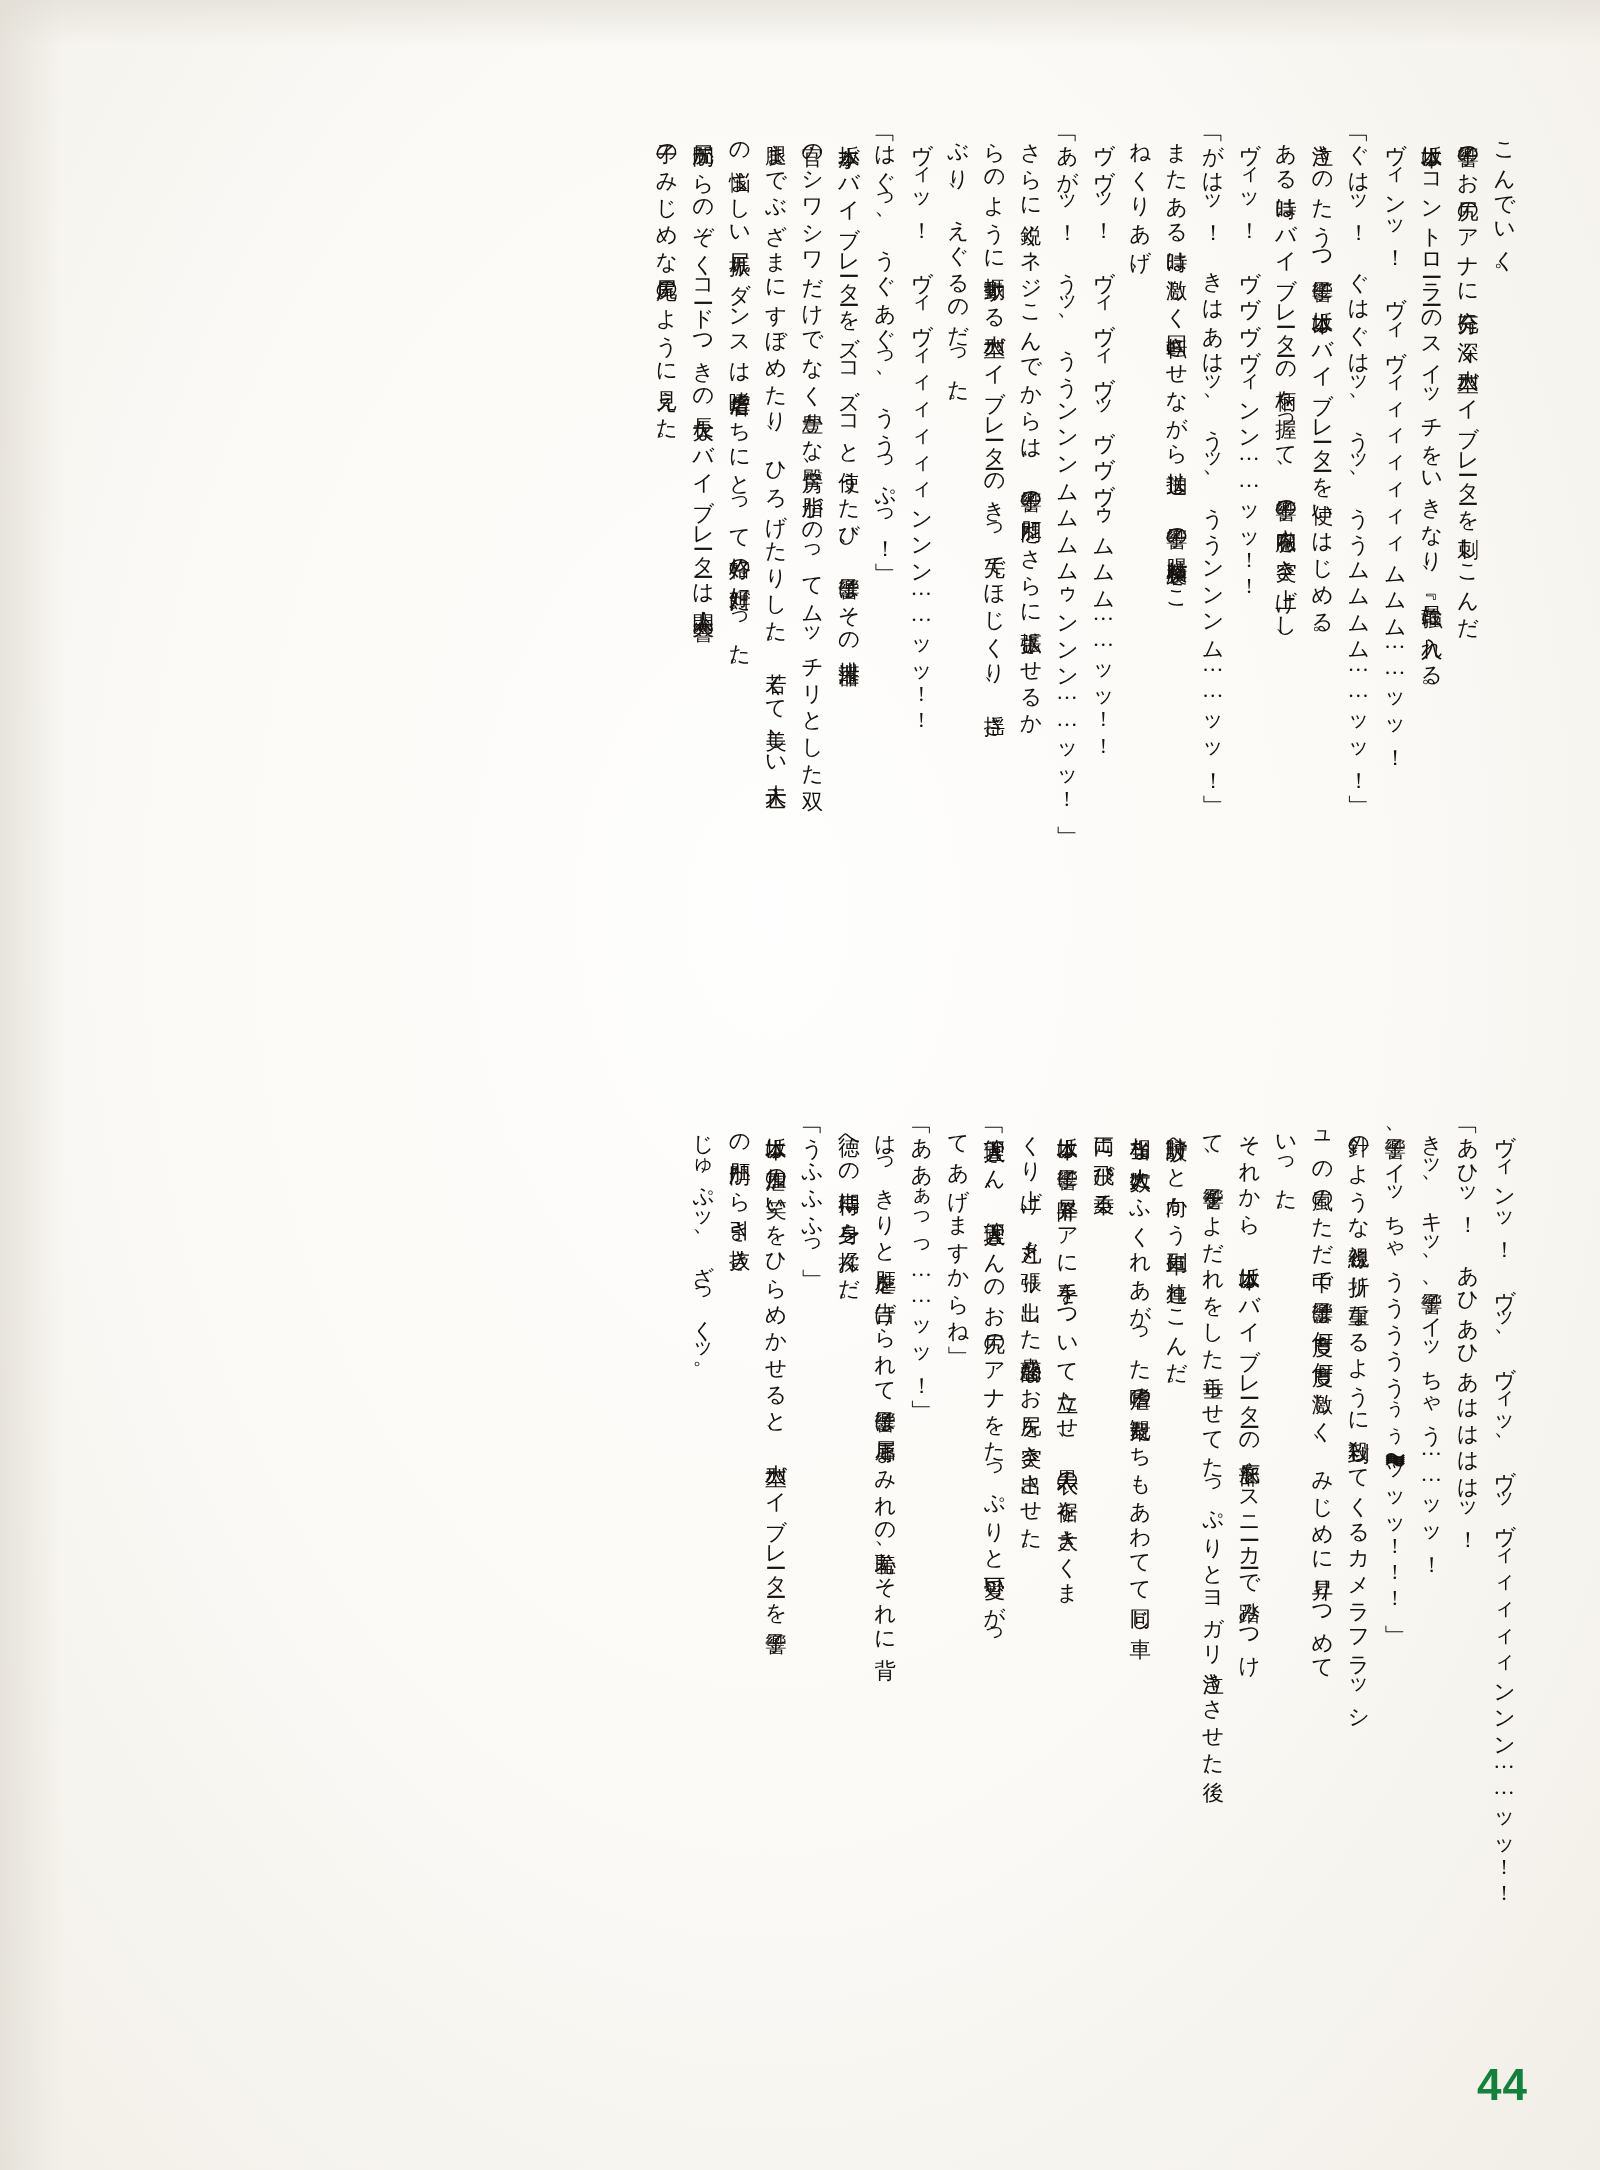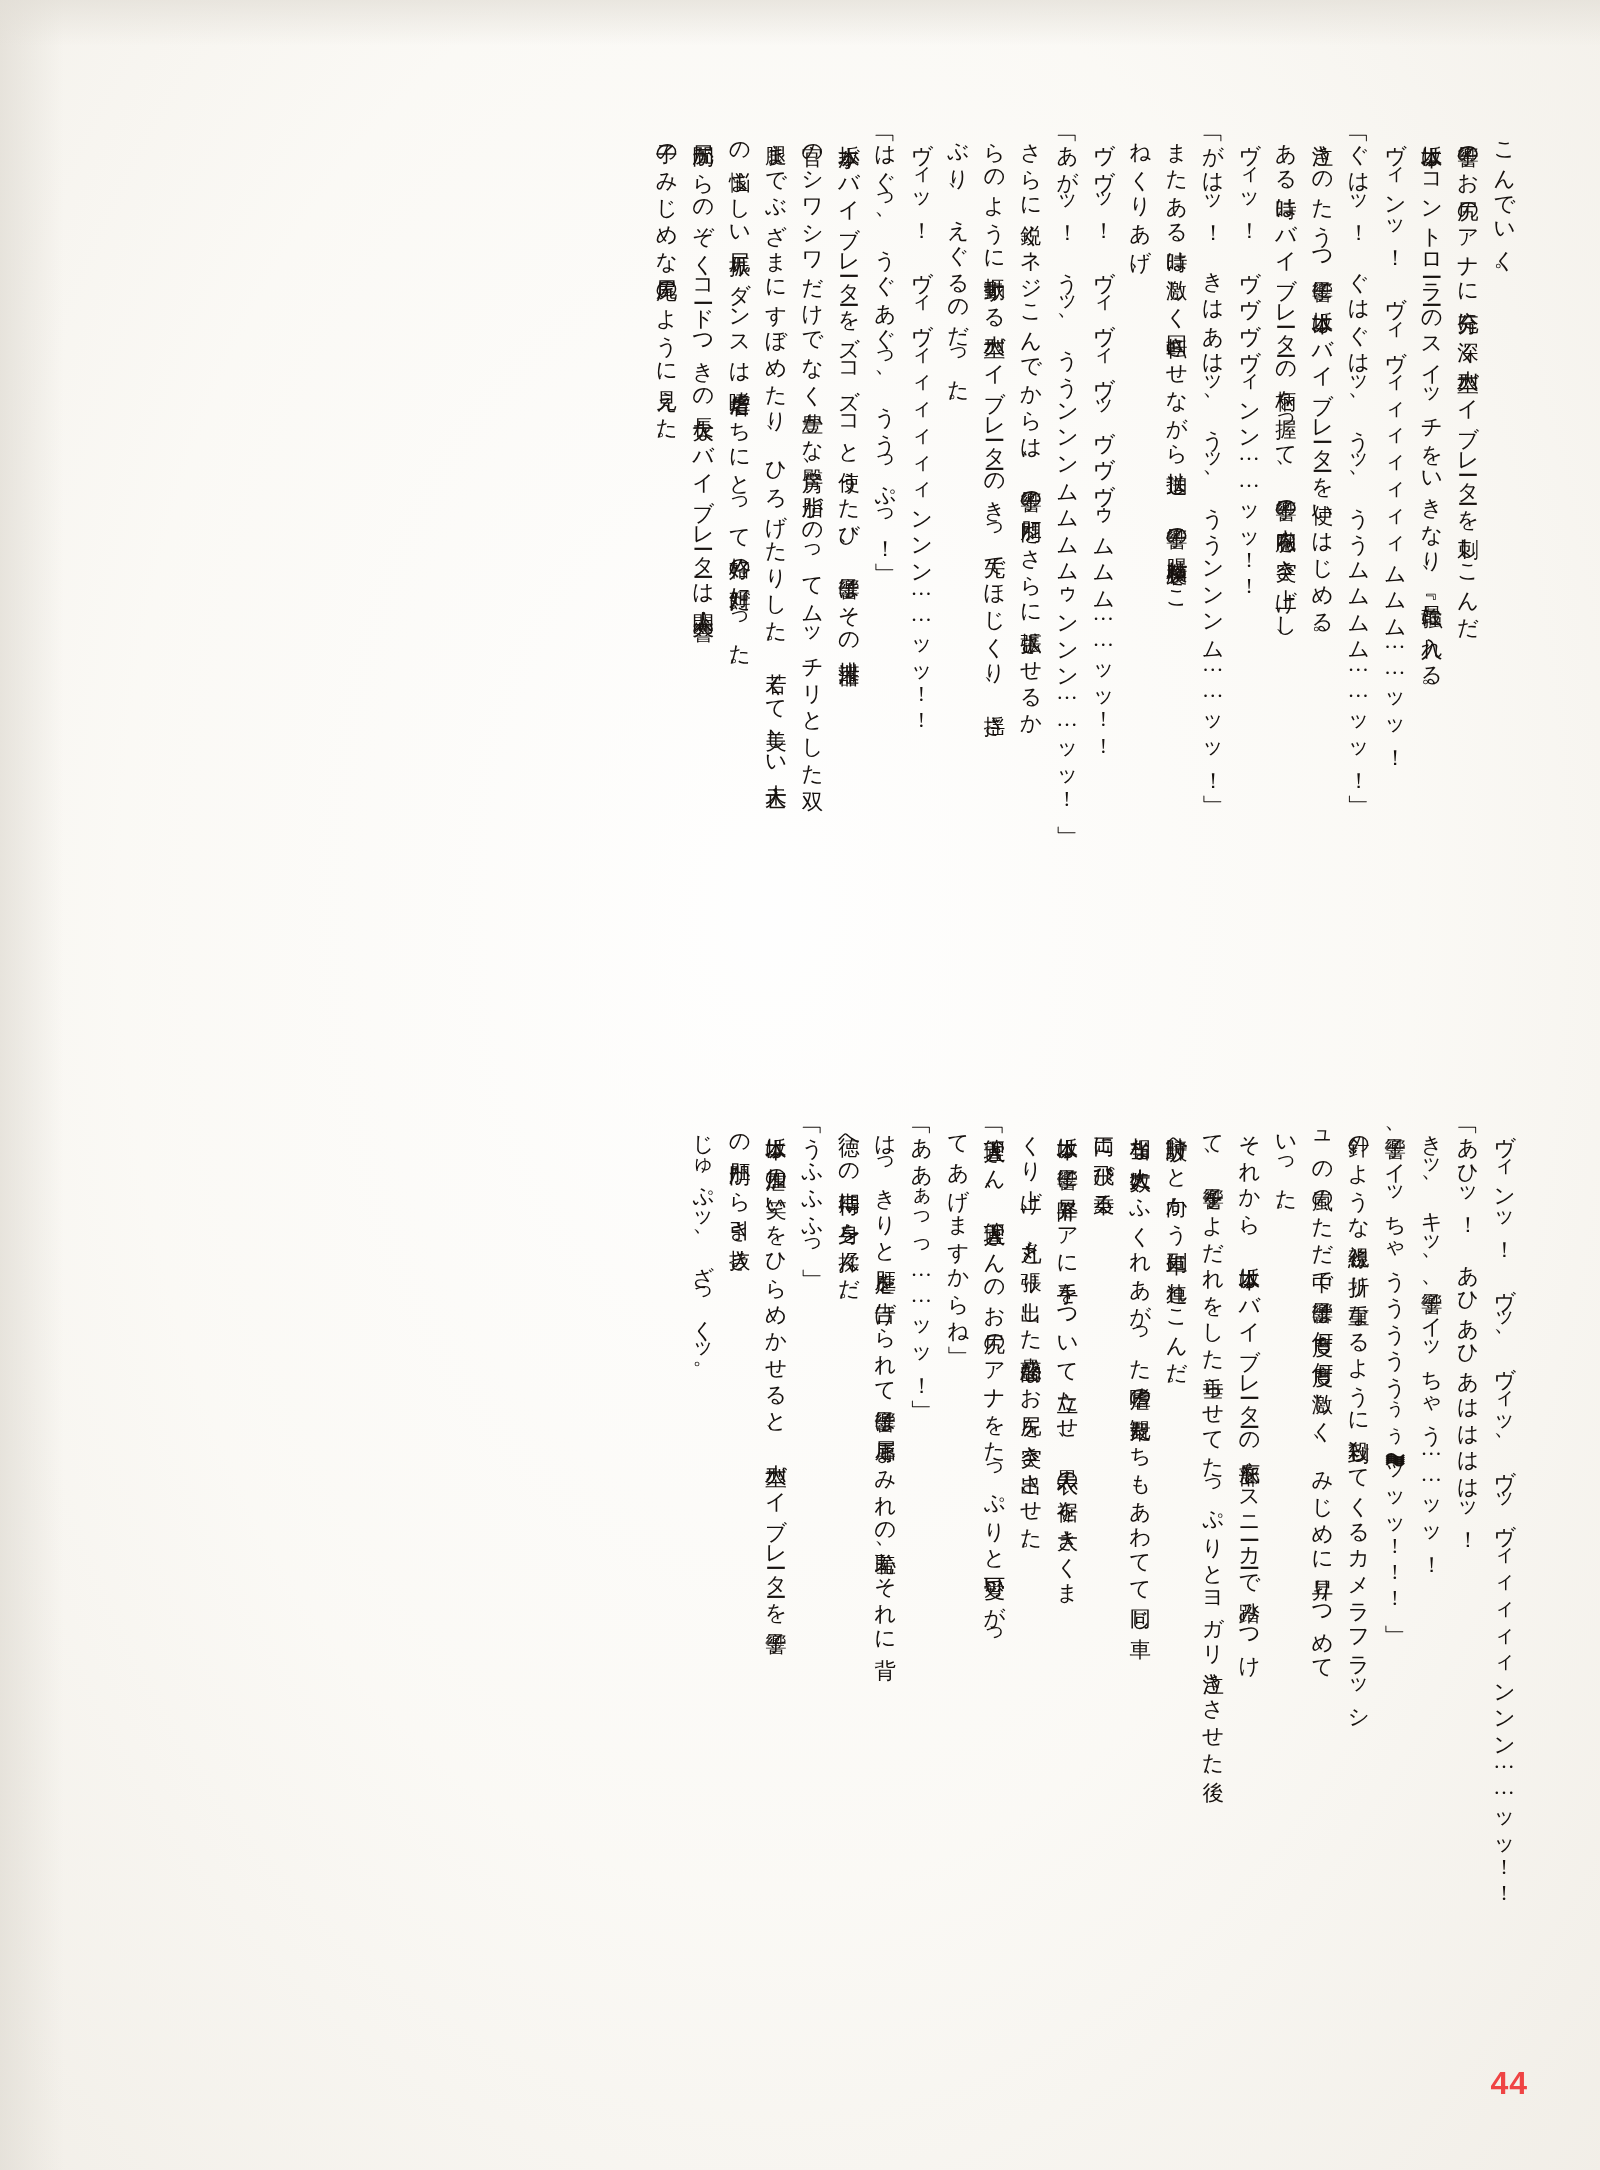--- a/index.html
+++ b/index.html
@@ -53,26 +53,26 @@
   #block-bottom {
     top: 1120px;
     right: 86px;
     height: 880px;
   }
   #block-bottom .vcol { max-height: 880px; }
 
   .page-number {
     position: absolute;
     right: 72px;
-    bottom: 68px;
+    bottom: 60px;
     font-family: "Liberation Sans", "DejaVu Sans", sans-serif;
     font-weight: 700;
-    font-size: 32px;
+    font-size: 44px;
     letter-spacing: 1px;
-    color: #ef4444;
+    color: #15803d;
   }
   
   #scan-gutter {
     position: absolute;
     left: 0;
     top: 0;
     width: 64px;
     height: 100%;
     background: linear-gradient(to right, rgba(225,221,213,0.75), rgba(255,255,255,0));
     pointer-events: none;

